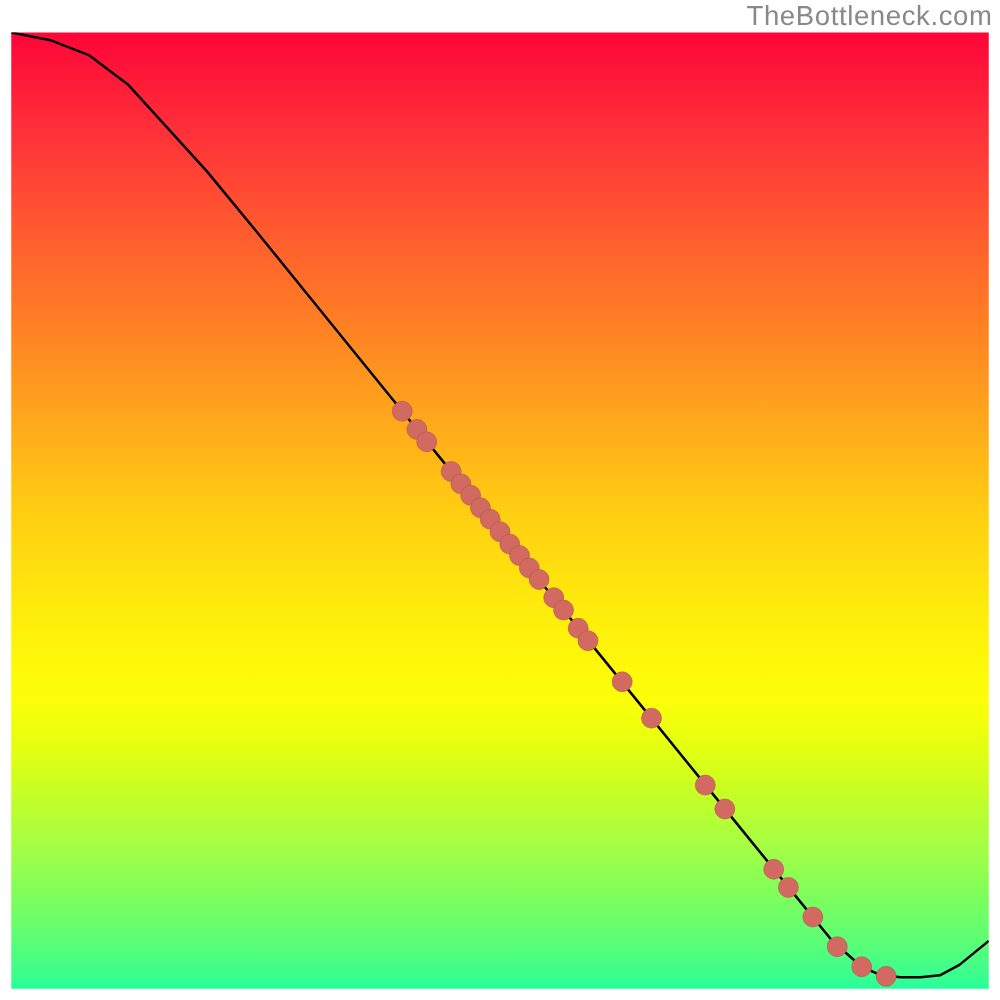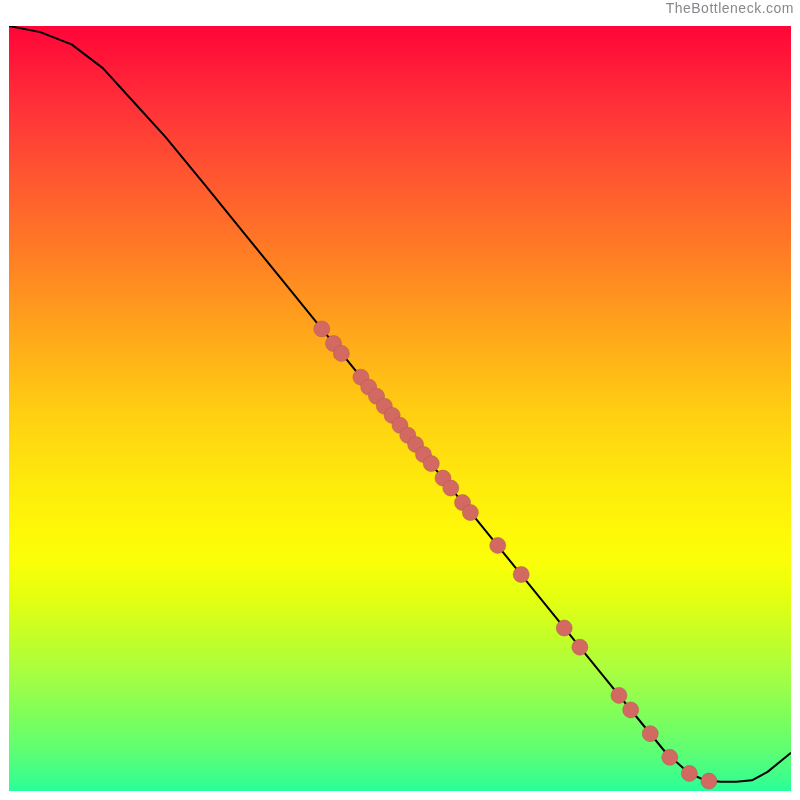--- a/index.html
+++ b/index.html
@@ -45,21 +45,21 @@
     left: 9px;
     top: 26px;
     width: 782px;
     height: 765px;
   }
   .watermark {
     position: absolute;
     top: 0px;
     right: 6px;
     font-family: Arial, Helvetica, sans-serif;
-    font-size: 14px;
+    font-size: 22px;
     letter-spacing: 0.5px;
     color: #86888b;
     font-weight: 500;
     user-select: none;
   }
 </style>
 </head>
 <body>
 
 <div class="stage">

